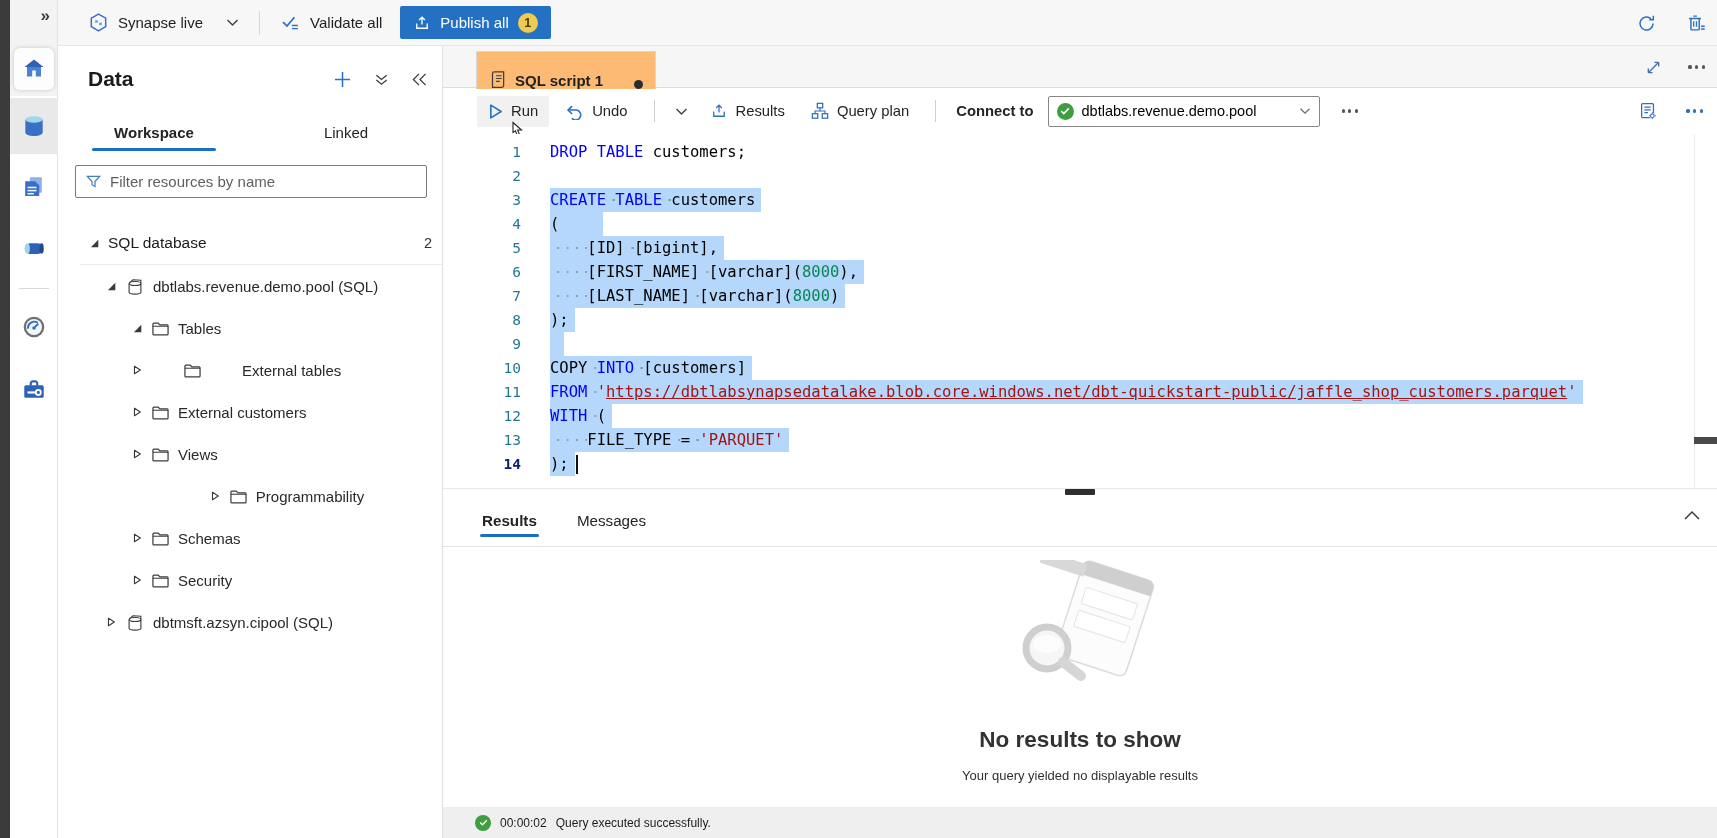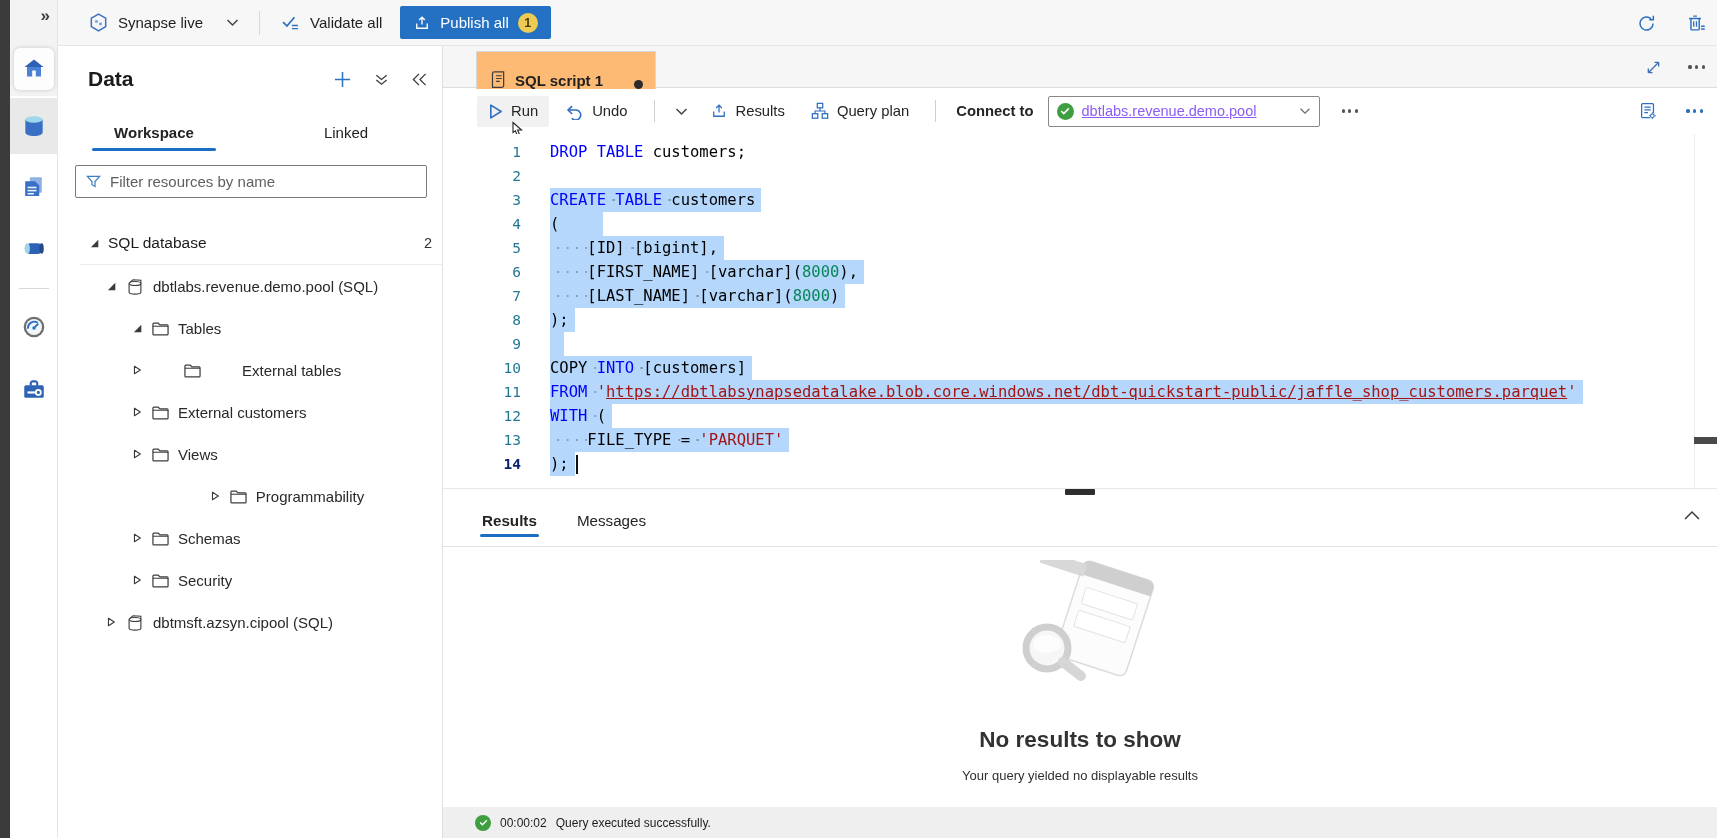--- a/index.html
+++ b/index.html
@@ -64,21 +64,21 @@
   .toolbar { position:absolute; top:42px; left:0; right:0; height:46px; background:#fff; display:flex; align-items:center;
     padding-left:34px; font-size:14.8px; color:#242424; }
   .tbtn { display:flex; align-items:center; gap:8px; margin-right:26px; cursor:pointer; white-space:nowrap; }
   .run-btn { background:#f1f1f1; padding:7px 11px; border-radius:2px; margin-right:16px; position:relative; }
   .ptr { position:absolute; left:33px; top:25px; }
   .tdiv { width:1px; height:22px; background:#cfcfcf; margin-right:20px; }
   .chev-btn { margin-right:22px; cursor:pointer; display:flex; }
   .connect-label { font-weight:bold; margin-right:14px; white-space:nowrap; }
   .pool-dd { width:272px; height:31px; border:1px solid #8a8886; border-radius:2px; background:#fff;
     display:flex; align-items:center; gap:8px; padding:0 8px; cursor:pointer; }
-  .pool-dd .pool-name { flex:1; font-size:14.5px; color:#8b5cf6; white-space:nowrap; overflow:hidden;text-decoration:underline; }
+  .pool-dd .pool-name { flex:1; font-size:14.5px; color:#000000; white-space:nowrap; overflow:hidden; }
   .okdot { width:17px; height:17px; border-radius:50%; background:#3f9e3f; display:flex; align-items:center; justify-content:center; flex:none; }
   .dots3 { display:flex; gap:3.5px; cursor:pointer; }
   .dots3 i { width:3.2px; height:3.2px; border-radius:50%; background:#565656; }
   .dots3.blue i { background:#2e6fc0; }
   .tb-right2 { margin-left:auto; display:flex; align-items:center; gap:28px; padding-right:14px; }
 
   
   .code-area { position:absolute; top:88px; left:0; right:0; height:354px; background:#fff; overflow:hidden;
     font-family:"DejaVu Sans Mono", monospace; font-size:15.5px; padding-top:6px; }
   .cl { display:flex; height:24px; line-height:24px; }

